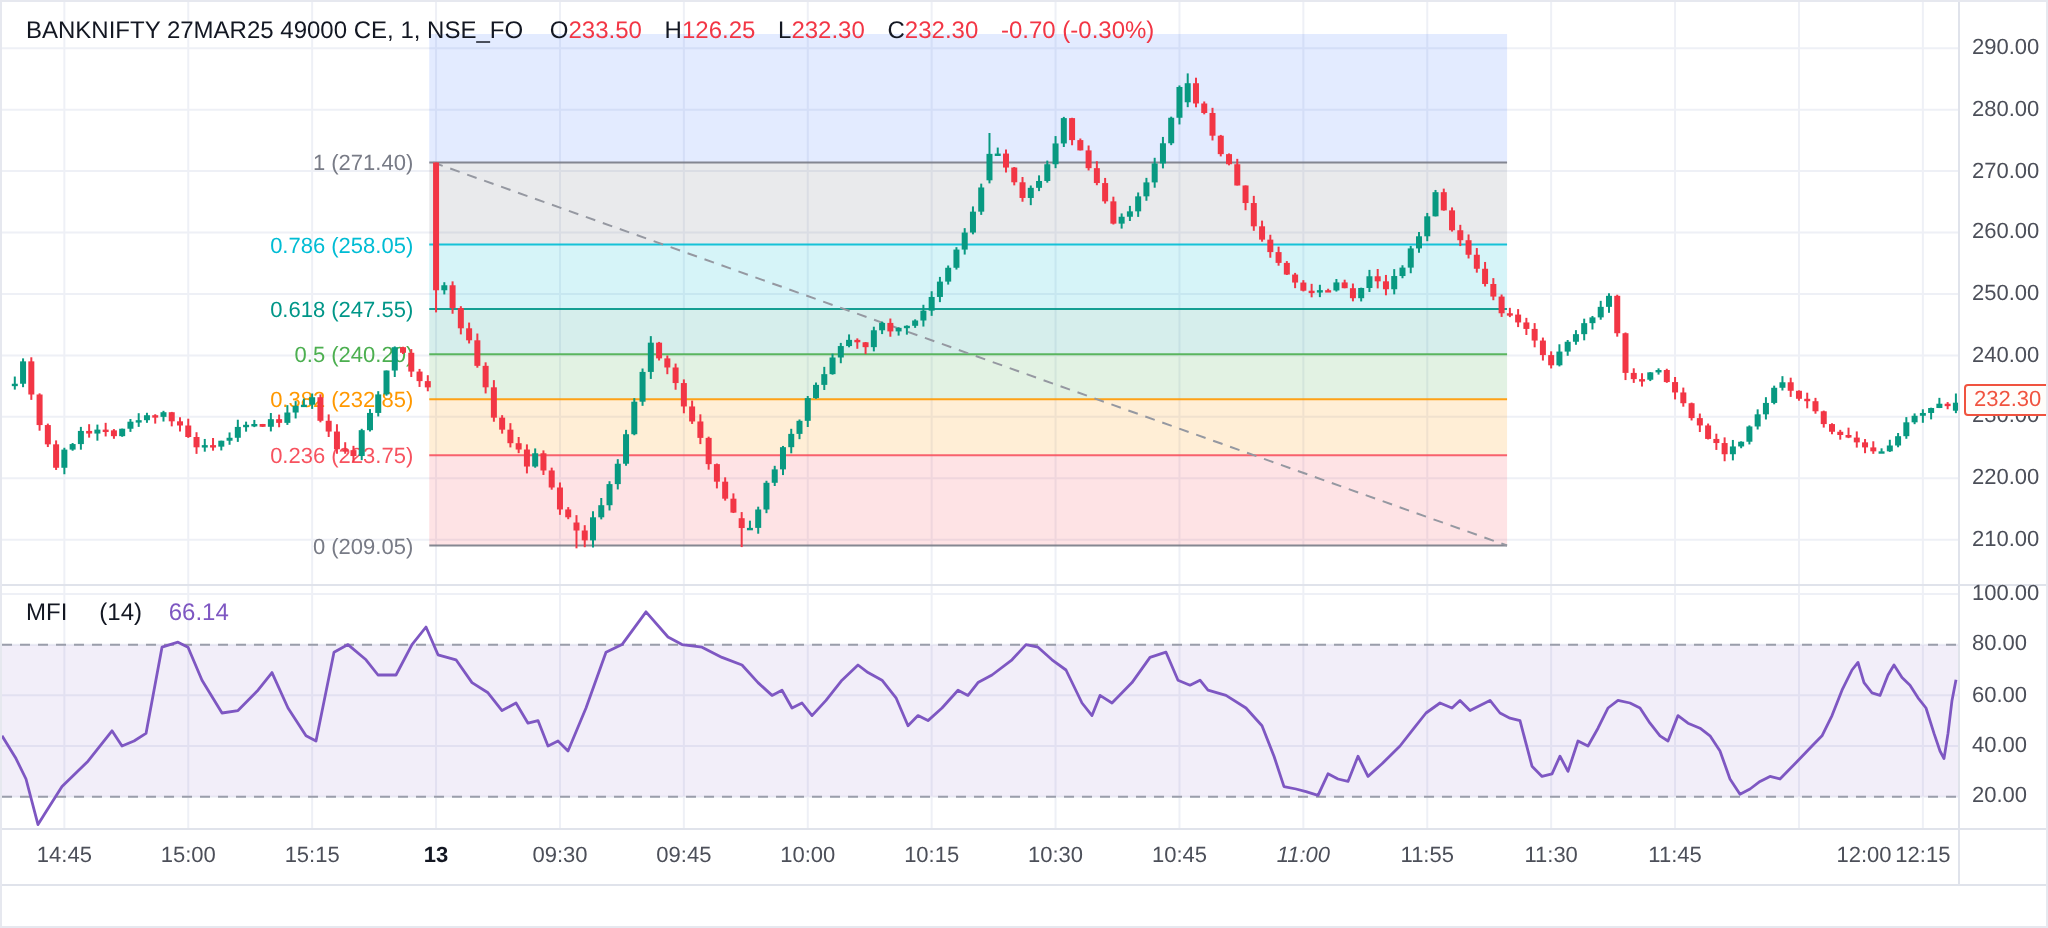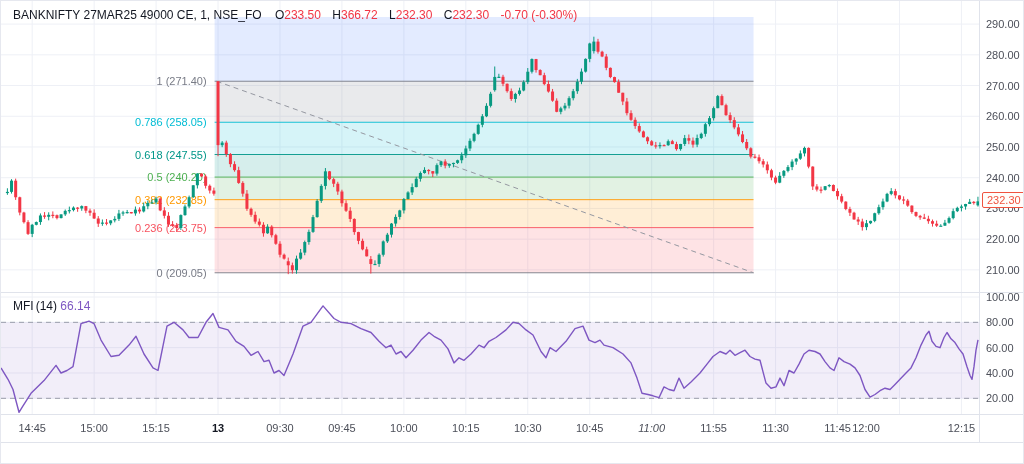--- a/index.html
+++ b/index.html
@@ -7,22 +7,22 @@
        font-family:"Liberation Sans",sans-serif;border:1px solid #e6e8ef;box-sizing:border-box;}
   #svg-wrap{position:absolute;left:0;top:0;width:978px;height:413px;}
   #chart-svg{display:block;}
   #header{position:absolute;left:12px;top:7px;z-index:5;font-size:12px;color:#131722;white-space:nowrap;}
   #header .sym{margin-right:10px;cursor:pointer;}
   #header .pair{margin-right:8px;}
   #header .pair .k{color:#131722;}
   #header .pair .v{color:#f23645;}
   #header .chg{color:#f23645;}
   #mfi-legend{position:absolute;left:12px;top:298px;z-index:5;font-size:12px;color:#131722;white-space:nowrap;}
-  #mfi-legend .val{color:#7e57c2;margin-left:0;}
-  #mfi-legend .params{margin-left:2px;text-align:center;}
+  #mfi-legend .val{color:#7e57c2;margin-left:10px;}
+  #mfi-legend .params{margin-left:16px;text-align:center;}
   .sep-h{position:absolute;left:0;width:1024px;height:1px;background:#e0e3eb;z-index:3;}
   .sep-v{position:absolute;top:0;width:1px;background:#e0e3eb;z-index:3;}
   #price-axis{position:absolute;left:979px;top:0;width:45px;height:441px;z-index:4;}
   .ax-label{position:absolute;left:6px;font-size:11px;color:#4c4f59;white-space:nowrap;}
   #last-price-tag{position:absolute;left:2px;padding:1px 4px;font-size:11px;color:#f0533f;
        background:#fffdfa;border:1px solid #f0533f;border-radius:2px;z-index:5;}
   #time-axis{position:absolute;left:0;top:414px;width:978px;height:27px;z-index:4;}
   .t-label{position:absolute;top:7px;transform:translateX(-50%);font-size:11px;color:#4c4f59;white-space:nowrap;}
   .t-label.bold{font-weight:700;color:#131722;}
   #footer{position:absolute;left:0;top:441px;width:1024px;height:23px;display:flex;align-items:center;z-index:4;}
@@ -565,21 +565,21 @@
         <rect x="0" y="321.33" width="978" height="75.99000000000001" fill="rgba(126,87,194,0.1)"></rect>
         <line x1="0" x2="978" y1="321.33" y2="321.33" stroke="#9b9eab" stroke-width="1" stroke-dasharray="5 4"></line>
         <line x1="0" x2="978" y1="397.32" y2="397.32" stroke="#9b9eab" stroke-width="1" stroke-dasharray="5 4"></line>
         <polyline points="0,366.9 7,378.3 12,388.5 18,411.3 22,404.9 30,392.3 43,379.6 55,364.4 60,372.0 66,369.5 72,365.7 80,322.6 88,320.1 93,322.6 100,339.1 110,355.5 118,354.3 128,344.1 135,335.3 143,353.0 152,366.9 157,369.5 166,325.1 173,321.3 182,328.9 188,336.5 197,336.5 205,321.3 212,312.5 218,326.4 227,328.9 235,340.3 243,345.4 250,354.3 257,350.5 263,360.6 268,359.3 273,372.0 278,369.5 283,374.5 292,353.0 302,325.1 310,321.3 322,304.9 333,317.5 340,321.3 350,322.6 360,327.7 370,331.5 378,340.3 385,346.7 390,344.1 395,353.0 400,350.5 405,356.8 412,349.2 420,339.1 428,331.5 433,335.3 440,339.1 447,347.9 453,361.9 458,356.8 463,359.3 470,353.0 478,344.1 483,346.7 488,340.3 495,336.5 505,328.9 512,321.3 518,322.6 525,328.9 532,334.0 540,350.5 545,356.8 549,346.7 555,350.5 565,340.3 574,327.7 582,325.1 588,339.1 594,341.6 599,339.1 603,344.1 612,346.7 622,353.0 630,361.9 636,377.1 641,392.3 647,393.5 652,394.8 658,396.7 663,385.9 668,388.5 673,389.7 678,377.1 683,387.2 690,380.9 699,372.0 706,363.1 712,355.5 719,350.5 725,353.0 729,349.2 734,354.3 739,351.7 744,349.2 749,355.5 754,358.1 759,359.3 765,382.1 770,387.2 775,385.9 779,377.1 783,384.7 788,369.5 793,372.0 798,363.1 803,353.0 808,349.2 814,350.5 819,353.0 824,360.6 829,366.9 833,369.5 838,356.8 843,360.6 849,363.1 854,366.9 859,374.5 864,388.5 869,396.1 874,393.5 879,389.7 884,387.2 889,388.5 894,383.4 899,378.3 905,372.0 910,366.9 915,356.8 920,344.1 925,334.0 928,330.2 931,340.3 935,345.4 939,346.7 943,336.5 946,331.5 950,337.8 954,341.6 958,347.9 962,353.0 966,365.7 969,374.5 971,378.3 973,365.7 975,349.2 977,338.9" fill="none" stroke="#7e57c2" stroke-width="1.4" stroke-linejoin="round"></polyline>
       </svg>
   </div>
 
   <div id="header">
     <span class="sym">BANKNIFTY 27MAR25 49000 CE, 1, NSE_FO</span>
     <span class="pair"><span class="k">O</span><span class="v">233.50</span></span>
-    <span class="pair"><span class="k">H</span><span class="v">366.72</span></span>
+    <span class="pair"><span class="k">H</span><span class="v">126.25</span></span>
     <span class="pair"><span class="k">L</span><span class="v">232.30</span></span>
     <span class="pair"><span class="k">C</span><span class="v">232.30</span></span>
     <span class="chg">-0.70 (-0.30%)</span>
   </div>
 
   <div id="mfi-legend">
     <span>MFI</span><span class="params">(14)</span>
     <span class="val">66.14</span>
   </div>
 
@@ -614,18 +614,18 @@
       <div class="t-label" style="left: 278.98px;">09:30</div>
       <div class="t-label" style="left: 340.93px;">09:45</div>
       <div class="t-label" style="left: 402.88px;">10:00</div>
       <div class="t-label" style="left: 464.83px;">10:15</div>
       <div class="t-label" style="left: 526.78px;">10:30</div>
       <div class="t-label" style="left: 588.73px;">10:45</div>
       <div class="t-label" style="left: 650.68px; font-style: italic;">11:00</div>
       <div class="t-label" style="left: 712.63px;">11:55</div>
       <div class="t-label" style="left: 774.58px;">11:30</div>
       <div class="t-label" style="left: 836.53px;">11:45</div>
-      <div class="t-label" style="left: 865px;">12:00</div>
+      <div class="t-label" style="left: 931px;">12:00</div>
       <div class="t-label" style="left: 960.43px;">12:15</div>
     </div>
 
 
 </div>
 
 </body></html>

